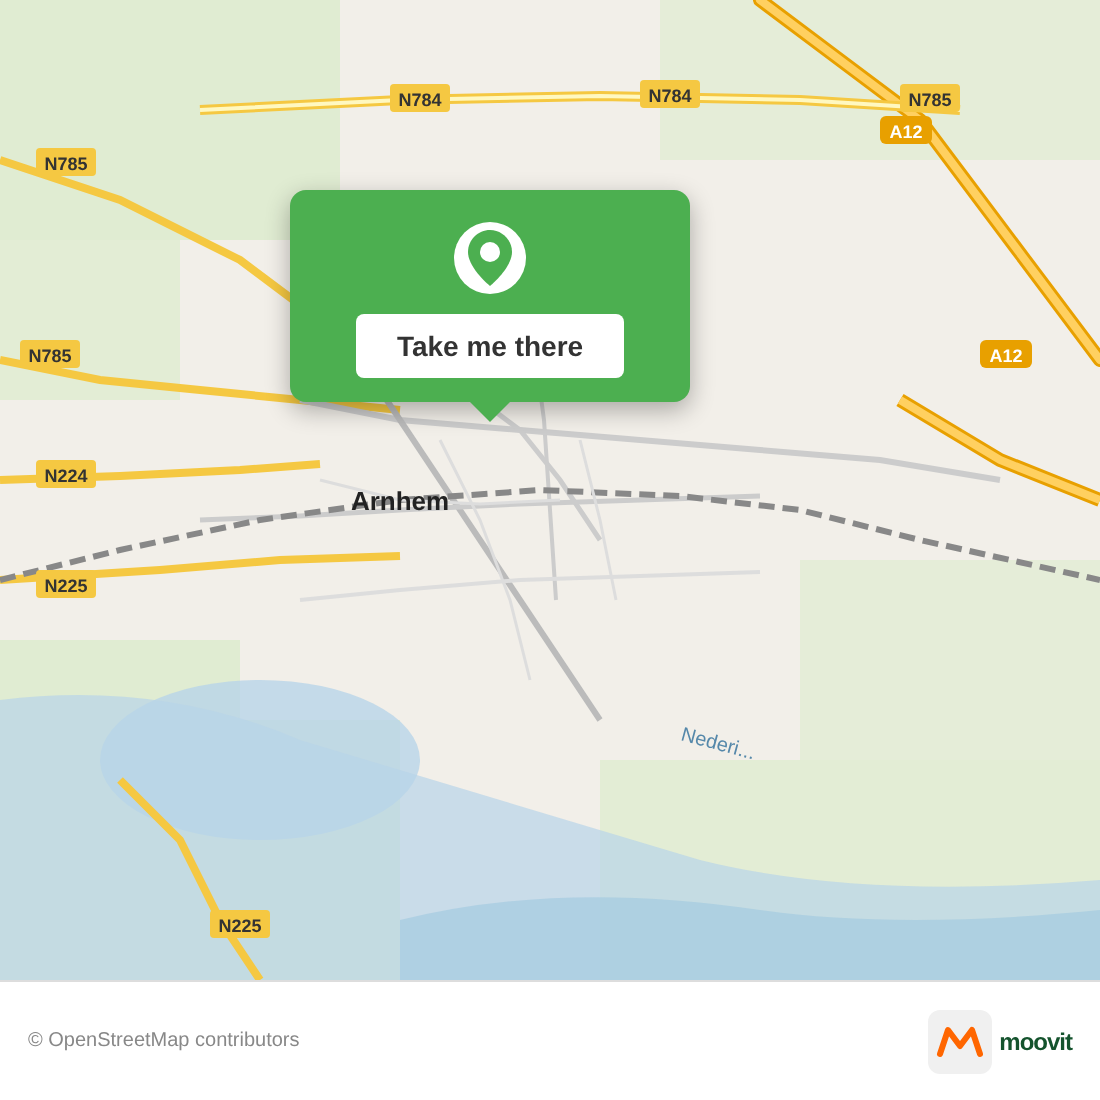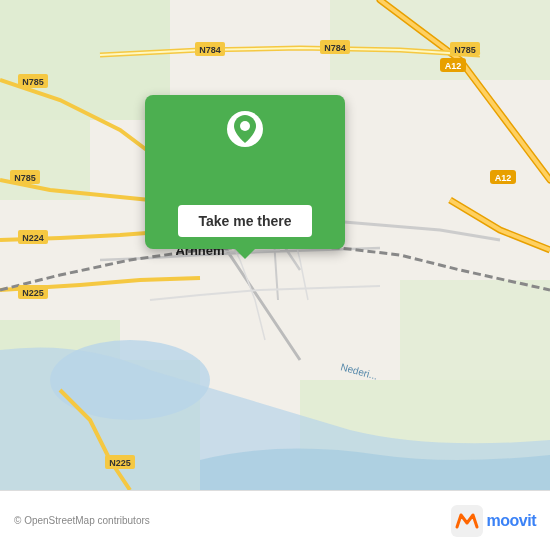--- a/index.html
+++ b/index.html
@@ -68,21 +68,20 @@
     .take-me-btn {
       background: white;
       color: #333;
       border: none;
       border-radius: 4px;
       padding: 8px 20px;
       font-size: 14px;
       font-weight: 600;
       cursor: pointer;
       white-space: nowrap;
-      margin-top: 48px;
     }
 
     
     .footer {
       height: 60px;
       background: white;
       border-top: 1px solid #ddd;
       display: flex;
       align-items: center;
       justify-content: space-between;
@@ -111,23 +110,23 @@
       align-items: center;
       gap: 4px;
     }
 
     .moovit-icon {
       width: 32px;
       height: 32px;
     }
 
     .moovit-text {
-      font-size: 16px;
+      font-size: 12px;
       font-weight: 700;
-      color: #3b82f6;
+      color: #14532d;
       letter-spacing: -0.5px;
     }
   </style>
 </head>
 <body>
 
 <div class="map-container">
 
   <svg class="map-svg" viewBox="0 0 550 490" xmlns="http://www.w3.org/2000/svg">
 

